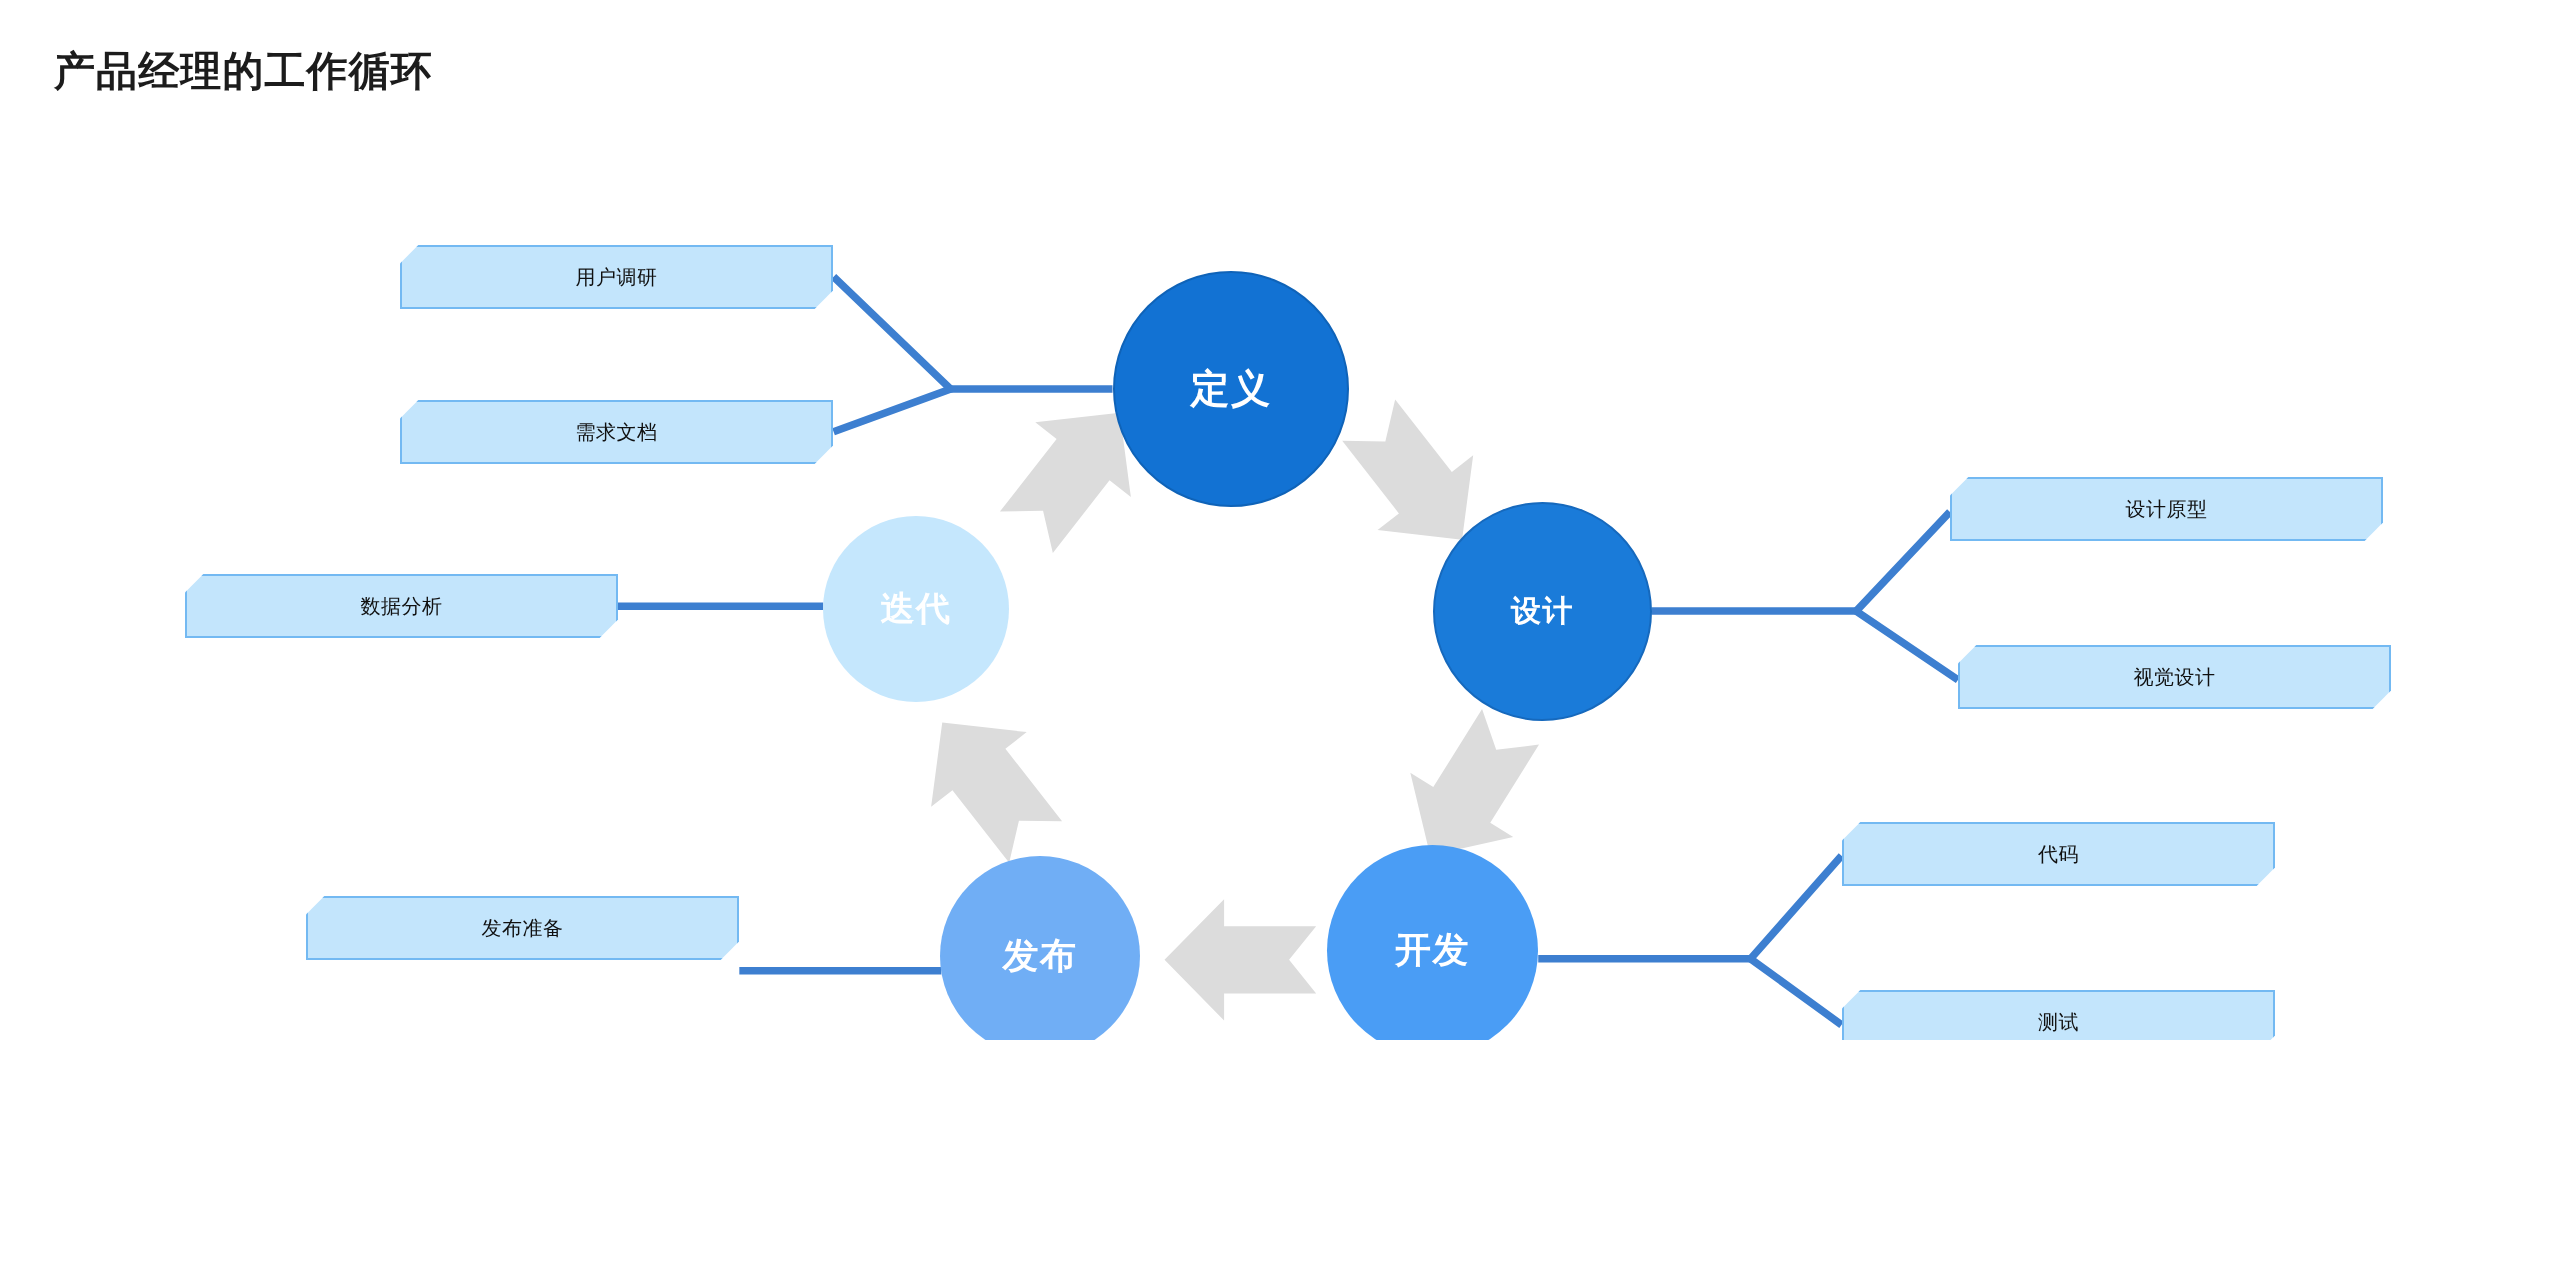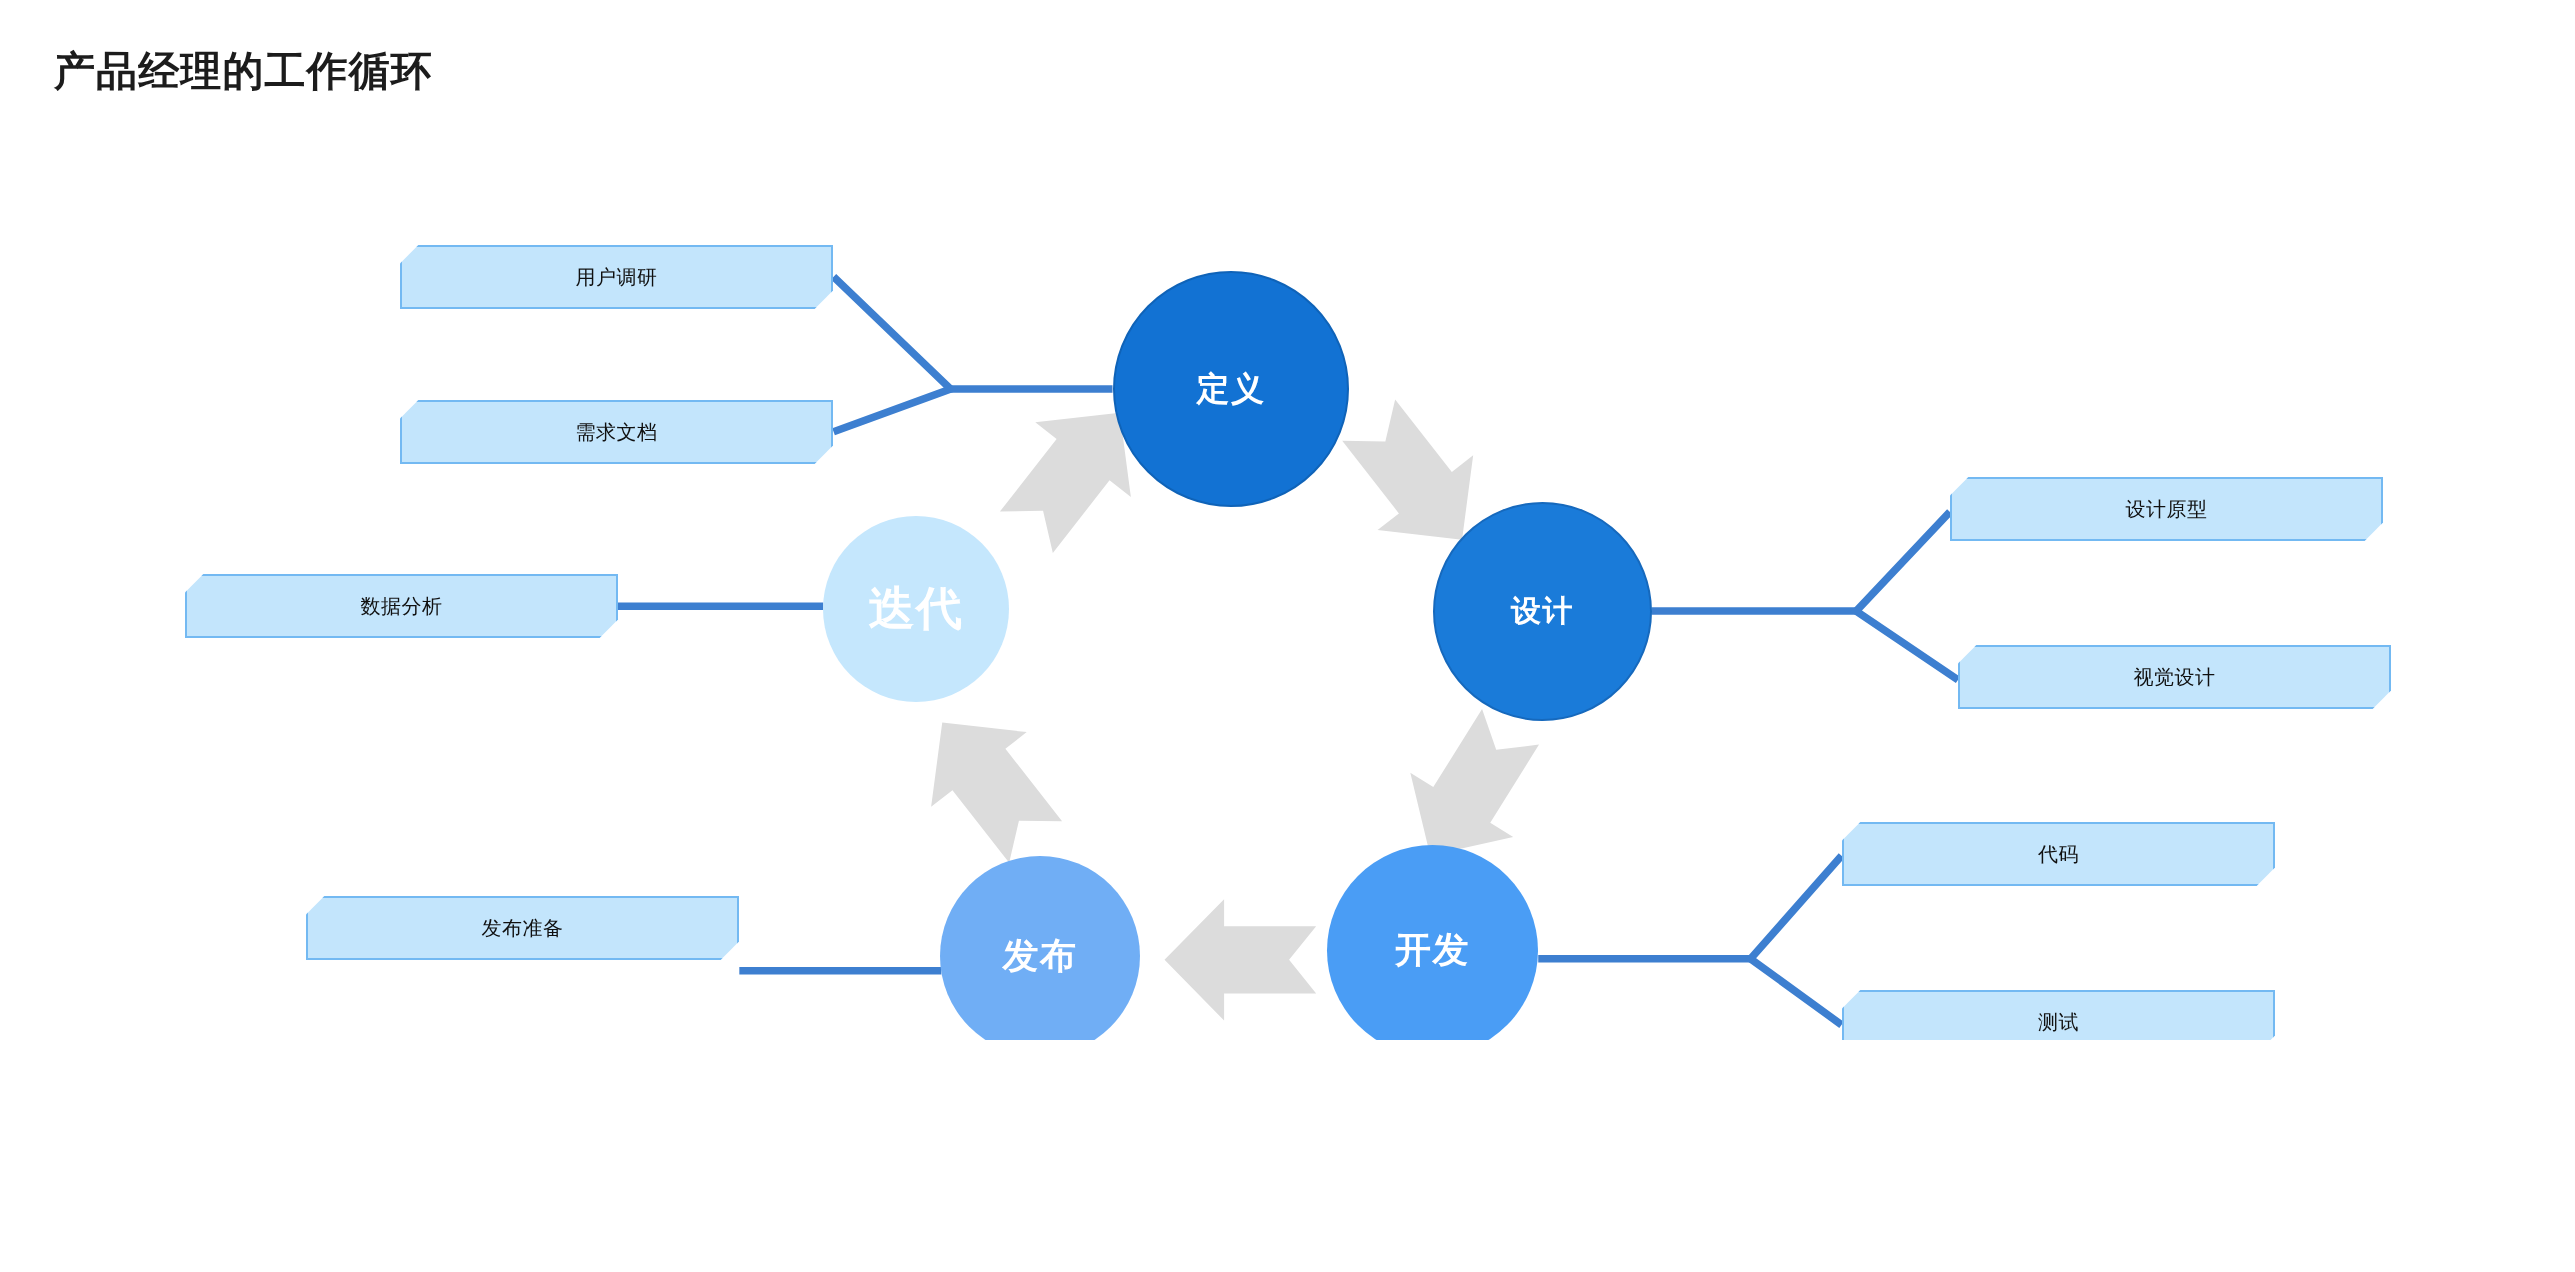--- a/index.html
+++ b/index.html
@@ -126,37 +126,37 @@
     <g>
       <polygon fill="#dcdcdc" transform="translate(2300,1772) rotate(180)" points="-130,-62 40,-62 40,-112 150,0 40,112 40,62 -130,62 -80,0"></polygon>
     </g>
 
     <g>
       <polygon fill="#dcdcdc" transform="translate(1832,1452) rotate(232)" points="-130,-62 40,-62 40,-112 150,0 40,112 40,62 -130,62 -80,0"></polygon>
     </g>
   </svg>
 
   <div class="stage-node" style="left:1113px; top:271px; width:236px; height:236px; background:#1272d3; border:2.7px solid #0f63b8;">
-    <span class="stage-label" style="font-size:33px;">定义</span>
+    <span class="stage-label" style="font-size:39px;">定义</span>
   </div>
 
   <div class="stage-node" style="left:1433px; top:502px; width:219px; height:219px; background:#1a7bd9; border:2.7px solid #1669bd;">
     <span class="stage-label" style="font-size:30px;">设计</span>
   </div>
 
   <div class="stage-node" style="left:1327px; top:845px; width:211px; height:211px; background:#4a9df5;">
     <span class="stage-label" style="font-size:36px;">开发</span>
   </div>
 
   <div class="stage-node" style="left:940px; top:856px; width:200px; height:200px; background:#70aef5;">
     <span class="stage-label" style="font-size:36px;">发布</span>
   </div>
 
   <div class="stage-node" style="left:823px; top:516px; width:186px; height:186px; background:#c5e7fd;">
-    <span class="stage-label" style="font-size:46px;">迭代</span>
+    <span class="stage-label" style="font-size:34px;">迭代</span>
   </div>
 
   <div class="leaf-box" style="left:400px; top:245px; width:433px; height:64px;">
     <span class="leaf-label">用户调研</span>
   </div>
 
   <div class="leaf-box" style="left:400px; top:400px; width:433px; height:64px;">
     <span class="leaf-label">需求文档</span>
   </div>
 

